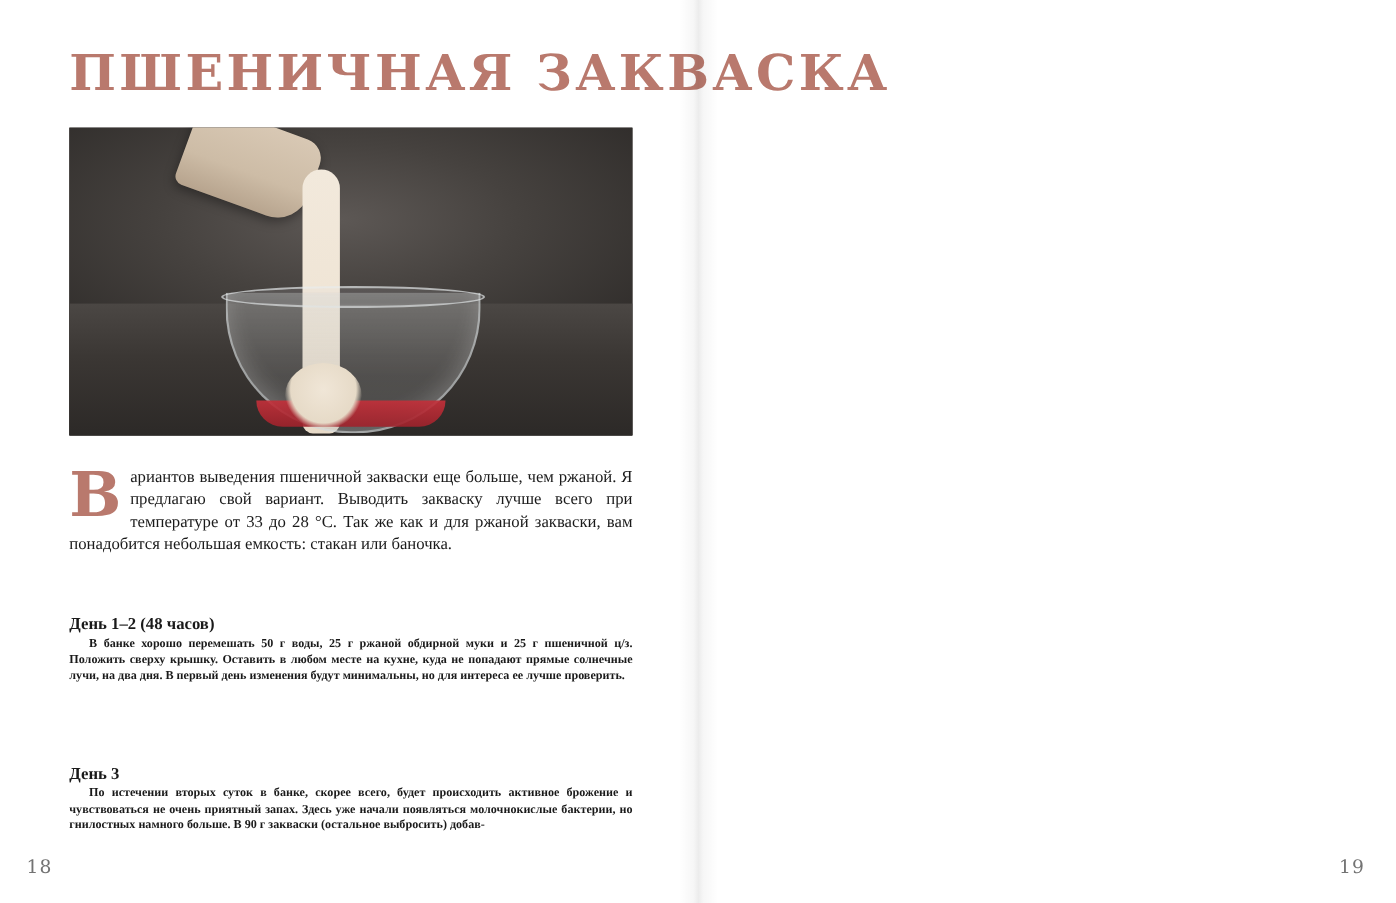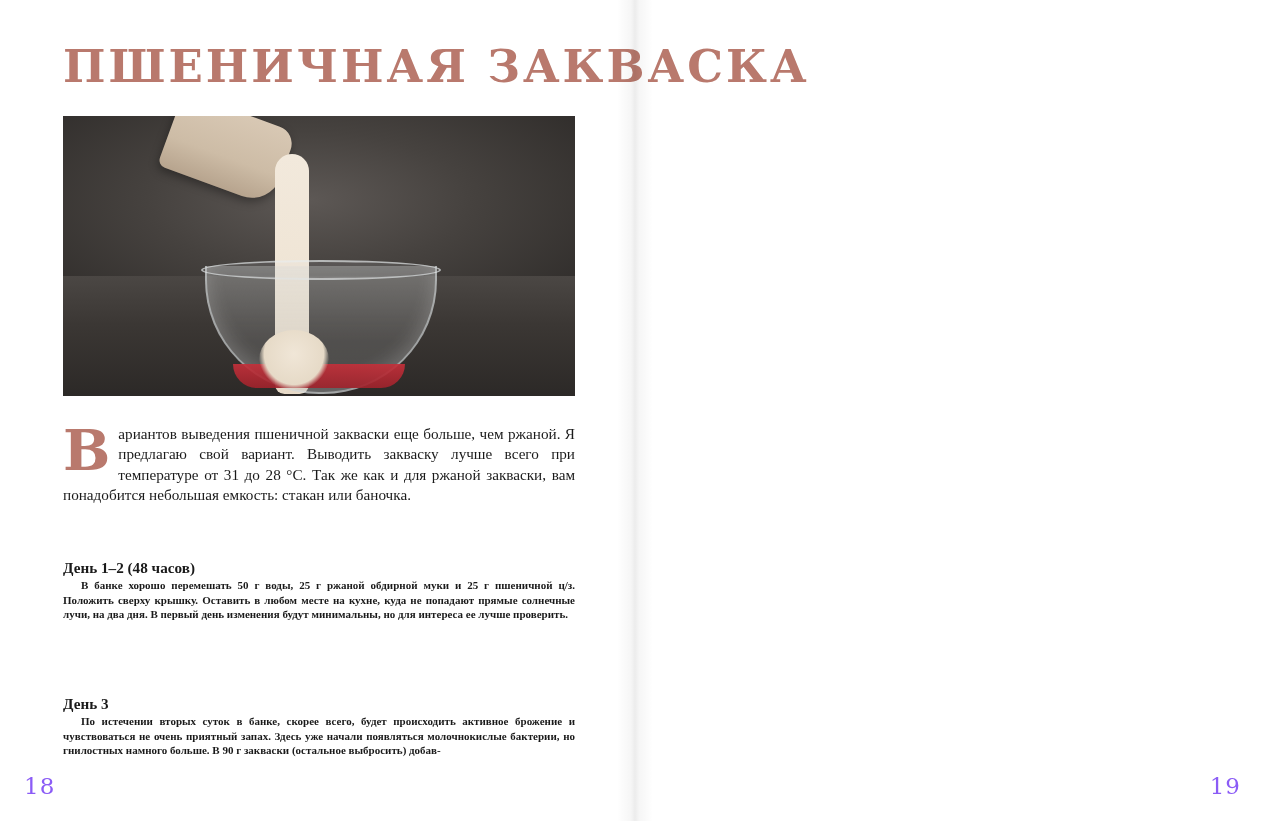--- a/index.html
+++ b/index.html
@@ -185,22 +185,22 @@
     text-align: justify;
     margin: 0;
     text-indent: 18px;
     font-weight: bold;
   }
 
   .folio {
     position: absolute;
     bottom: 22px;
     font-family: "DejaVu Serif", serif;
-    font-size: 23px;
-    color: #8b5cf6;
+    font-size: 17px;
+    color: #737373;
     letter-spacing: 1px;
   }
   .folio-left { left: 24px; }
   .folio-right { right: 28px; text-align: center; }
 </style>
 </head>
 <body>
 
 <div class="spread">
 
@@ -213,21 +213,21 @@
       <div class="photo-table"></div>
       <div class="jug"></div>
       <div class="pour"></div>
       <div class="bowl-rim"></div>
       <div class="bowl"></div>
       <div class="bowl-liquid"></div>
       <div class="pour-splash"></div>
     </div>
 
     <div class="dropcap-para">
-      <span class="dropcap">В</span><span>ариантов выведения пшеничной закваски еще больше, чем ржаной. Я предлагаю свой вариант. Выводить закваску лучше всего при температуре от 31 до 28 °C. Так же как и для ржаной закваски, вам понадобится небольшая емкость: стакан или баночка.</span>
+      <span class="dropcap">В</span><span>ариантов выведения пшеничной закваски еще больше, чем ржаной. Я предлагаю свой вариант. Выводить закваску лучше всего при температуре от 33 до 28 °C. Так же как и для ржаной закваски, вам понадобится небольшая емкость: стакан или баночка.</span>
     </div>
 
     <div class="lblock" style="top:521px;margin-top:38px;">
       <div class="sec-head">День 1–2 (48 часов)</div>
       <p class="sec-body">В банке хорошо перемешать 50 г воды, 25 г ржаной обдирной муки и 25 г пшеничной ц/з. Положить сверху крышку. Оставить в любом месте на кухне, куда не попадают прямые солнечные лучи, на два дня. В первый день изменения будут минимальны, но для интереса ее лучше проверить.</p>
     </div>
 
     <div class="lblock" style="top:651px;margin-top:44px;">
       <div class="sec-head">День 3</div>
       <p class="sec-body">По истечении вторых суток в банке, скорее всего, будет происходить активное брожение и чувствоваться не очень приятный запах. Здесь уже начали появляться молочнокислые бактерии, но гнилостных намного больше. В 90 г закваски (остальное выбросить) добав-</p>

